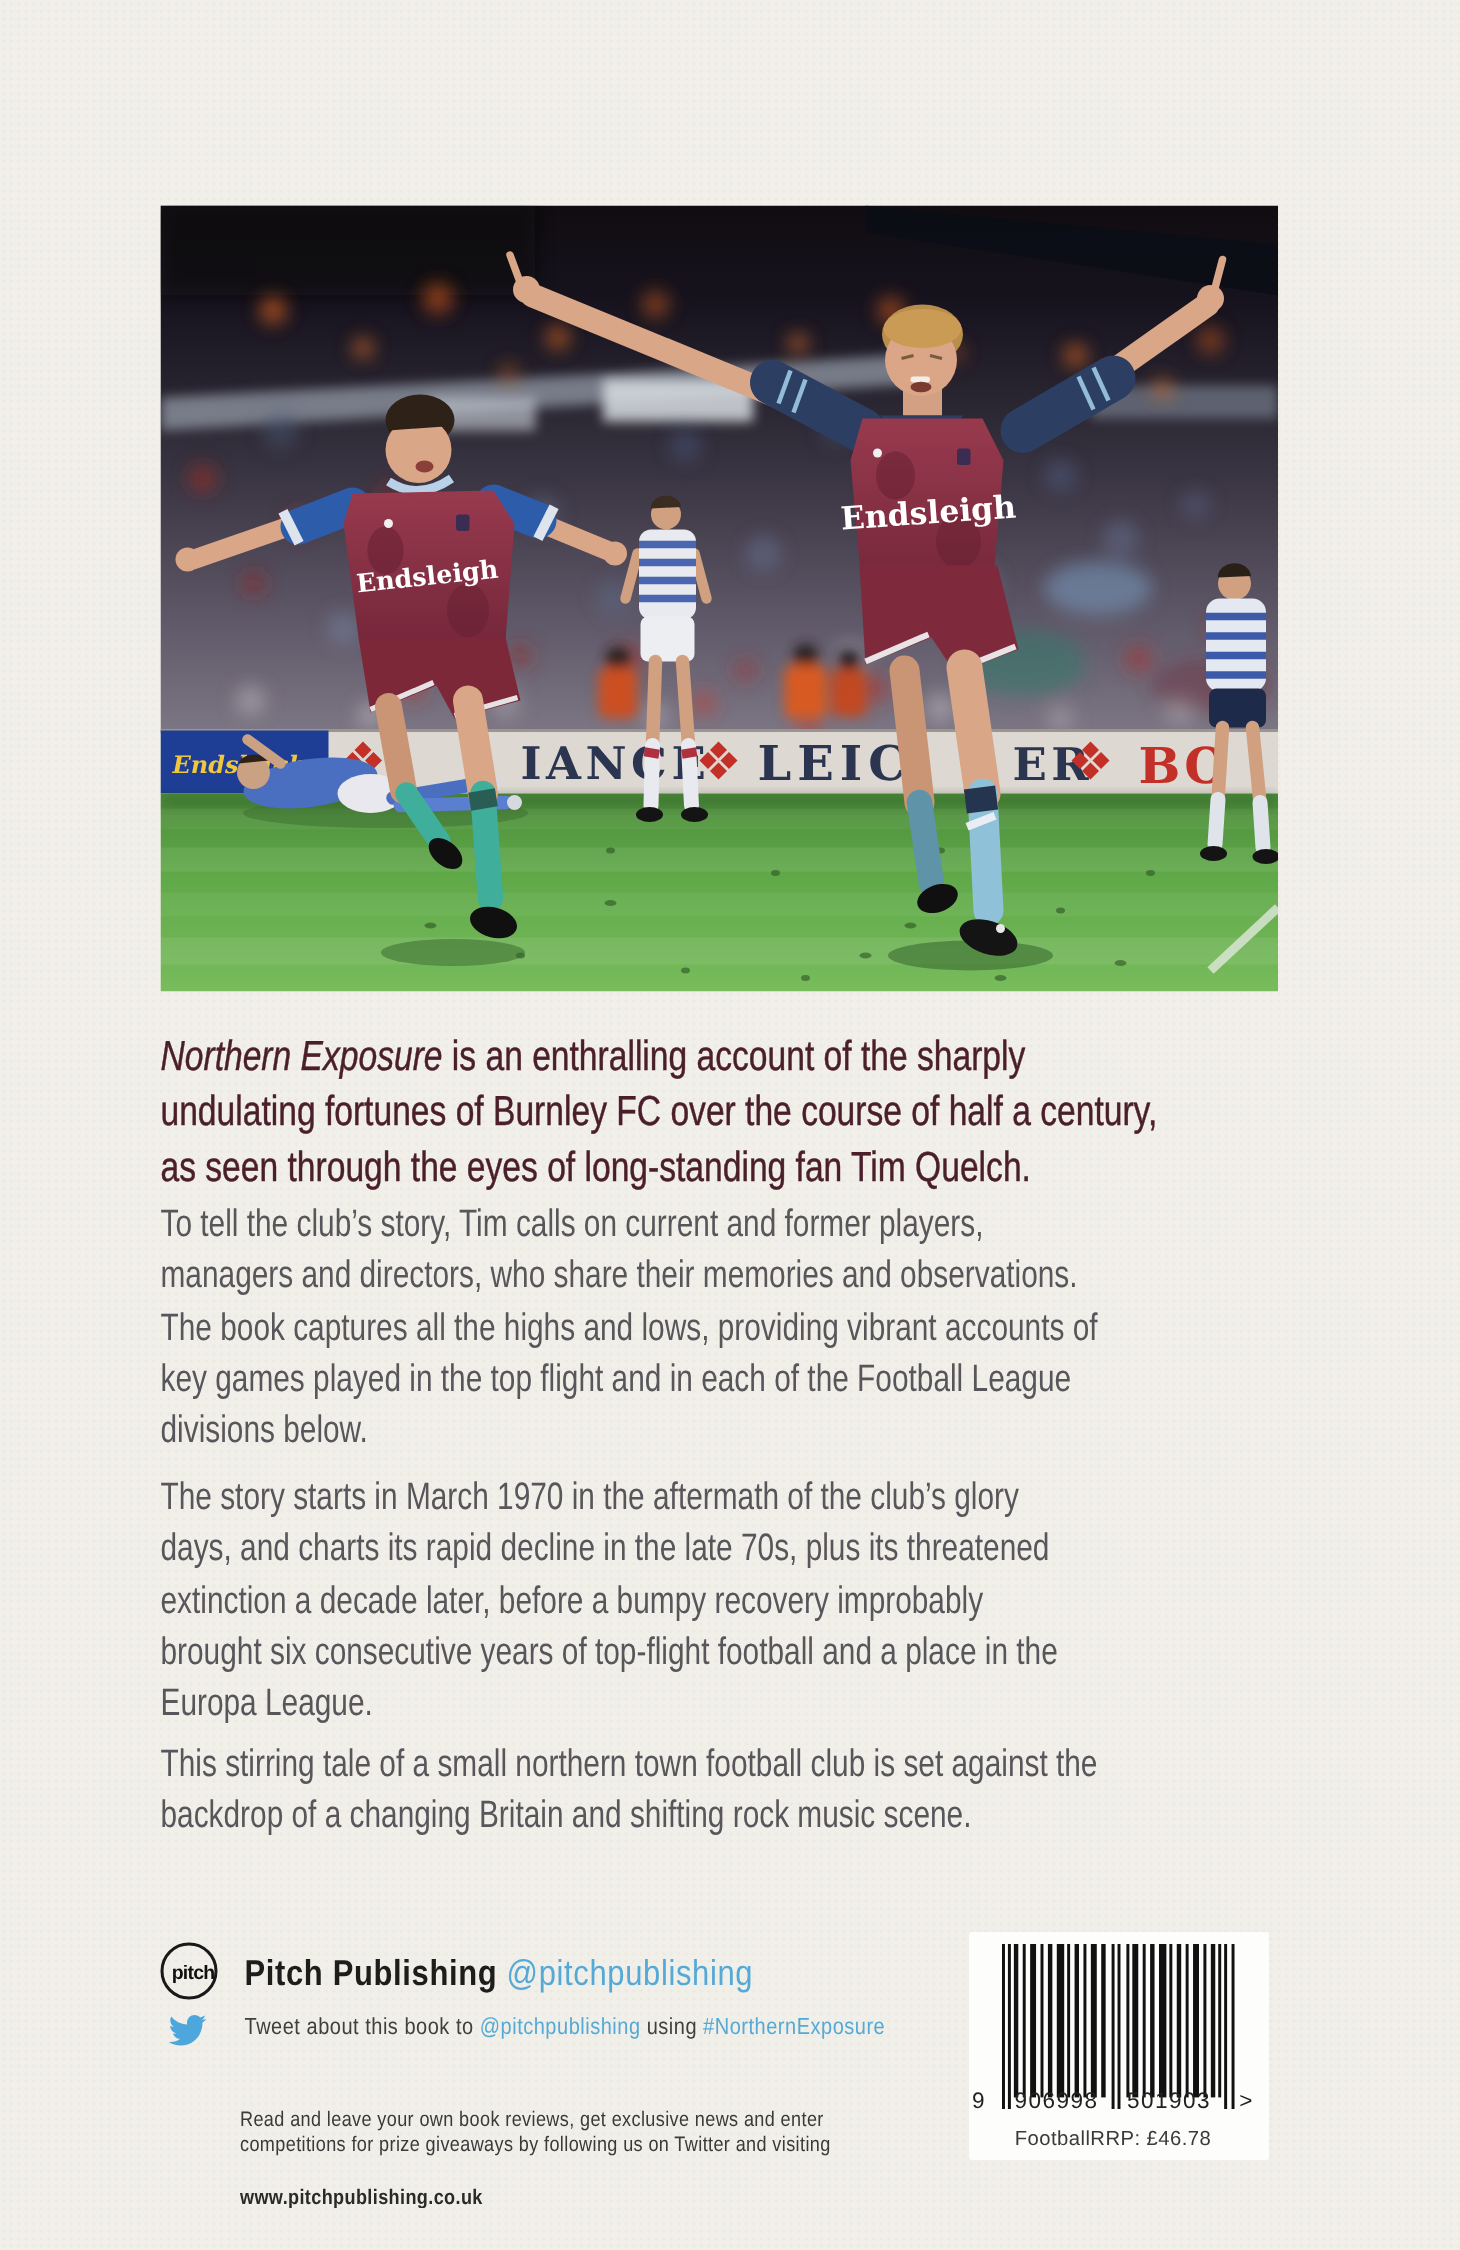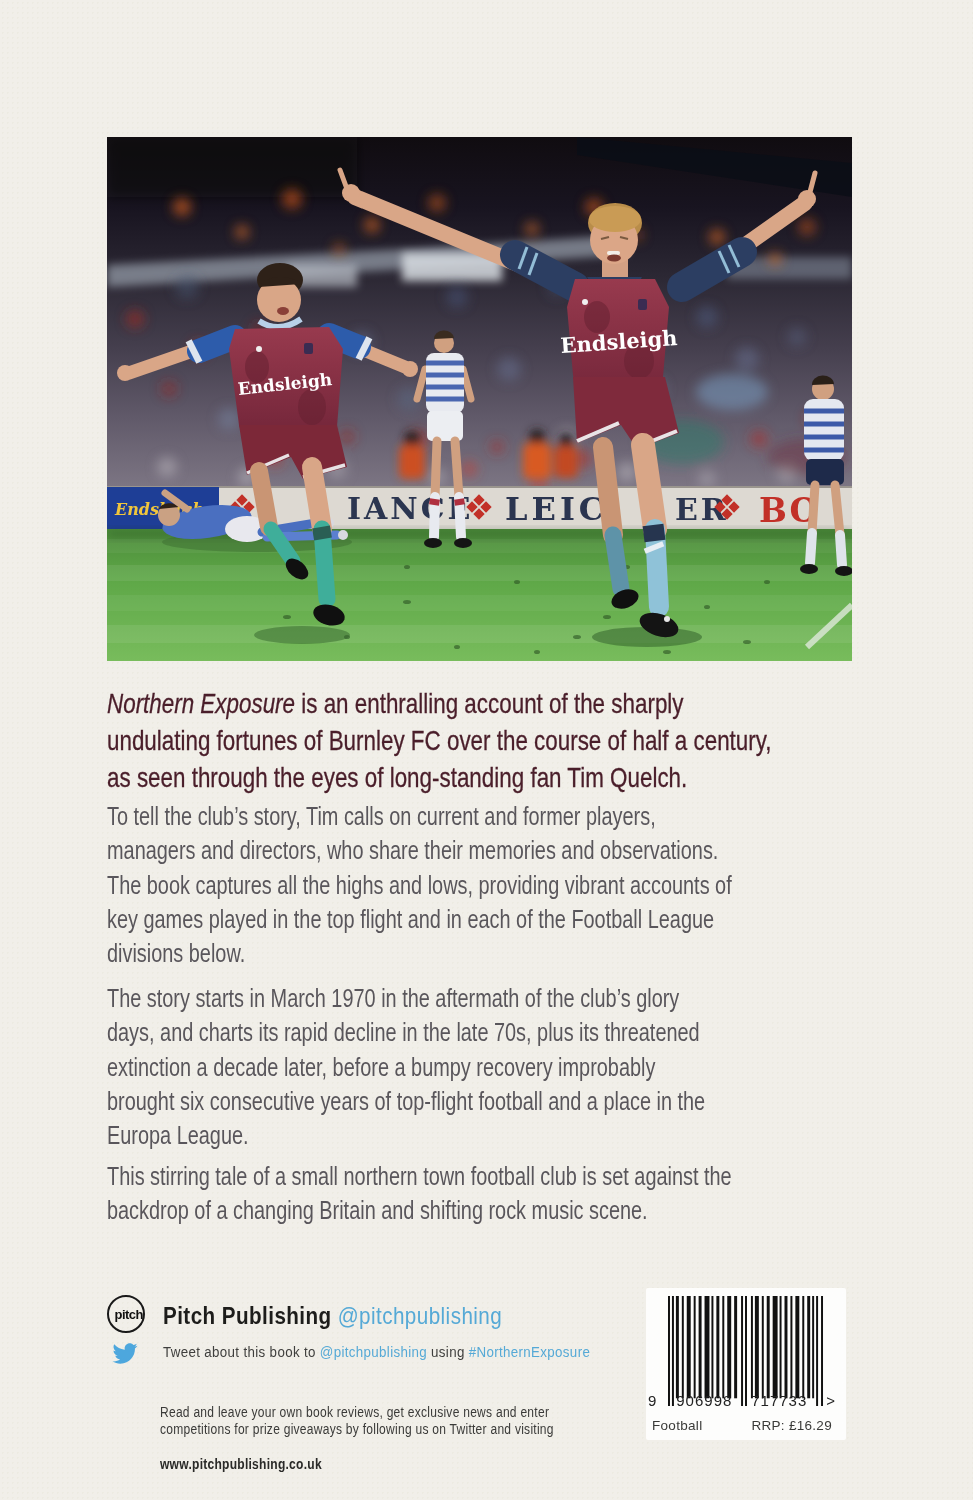--- a/index.html
+++ b/index.html
@@ -60,21 +60,21 @@
   
   #bcpanel{left:646px;top:1288px;width:200px;height:152px;background:#fdfdfc;border-radius:2px;}
   #bars{position:absolute;left:22px;top:8px;width:156px;height:110px;}
   #bcnum{
     position:absolute;left:2px;top:104px;width:188px;
     display:flex;justify-content:space-between;
     font-size:15px;color:#222;letter-spacing:1px;
   }
   #bcmeta{
     position:absolute;left:6px;top:130px;width:180px;
-    display:flex;justify-content:space-between;
+    display:flex;justify-content:center;
     font-size:13.5px;color:#3a3a38;letter-spacing:0.3px;
   }
 </style>
 </head>
 <body>
 
 <div class="abs" id="photo">
 <svg viewBox="0 0 745 524" preserveAspectRatio="none">
   <defs>
     <linearGradient id="crowdG" x1="0" y1="0" x2="0" y2="1">
@@ -438,20 +438,20 @@
         <rect x="124" y="0" width="2" height="106"></rect>
       <rect x="129" y="0" width="4" height="106"></rect>
         <rect x="136" y="0" width="2" height="106"></rect>
       <rect x="141" y="0" width="3" height="106"></rect>
         <rect x="146" y="0" width="2" height="106"></rect>
     </g>
   </svg>
   <div id="bcnum">
     <span>9</span>
     <span>906998</span>
-    <span>717733</span>
+    <span>501903</span>
     <span>&gt;</span>
   </div>
   <div id="bcmeta">
     <span>Football</span>
-    <span>RRP: £16.29</span>
+    <span>RRP: £46.78</span>
   </div>
 </div>
 
 </body></html>

